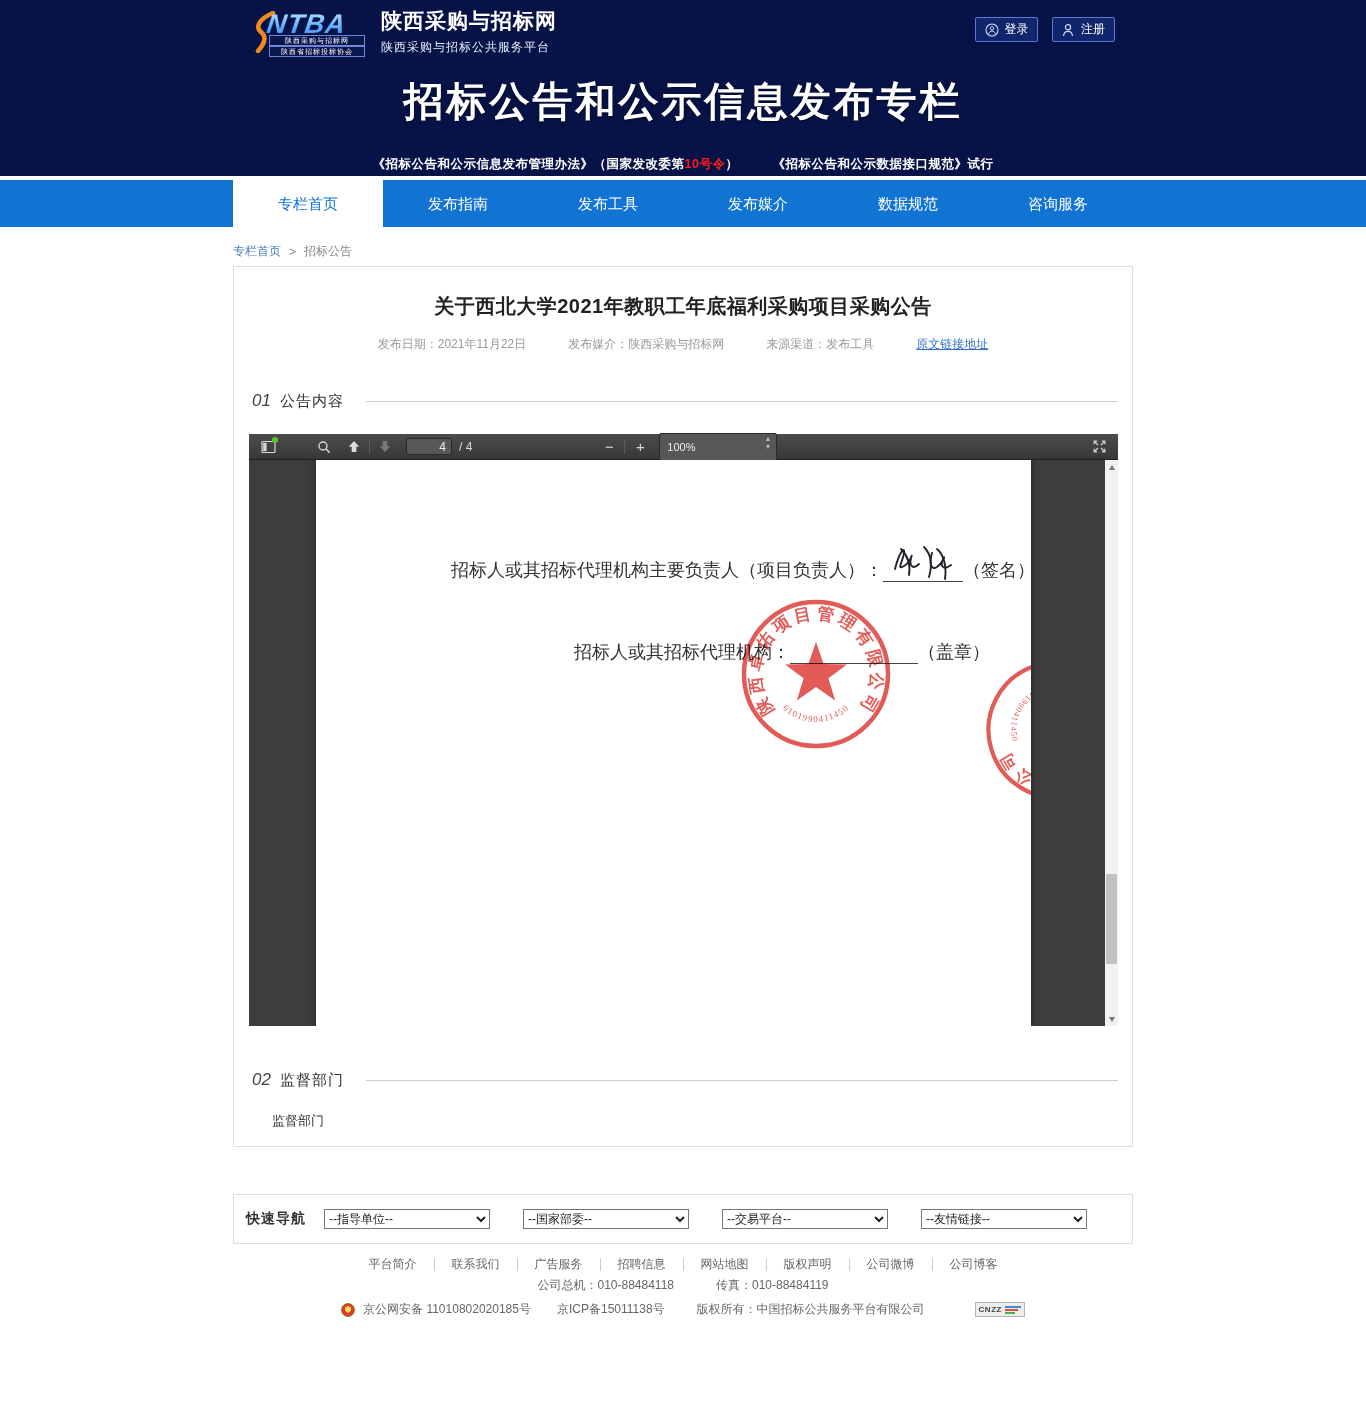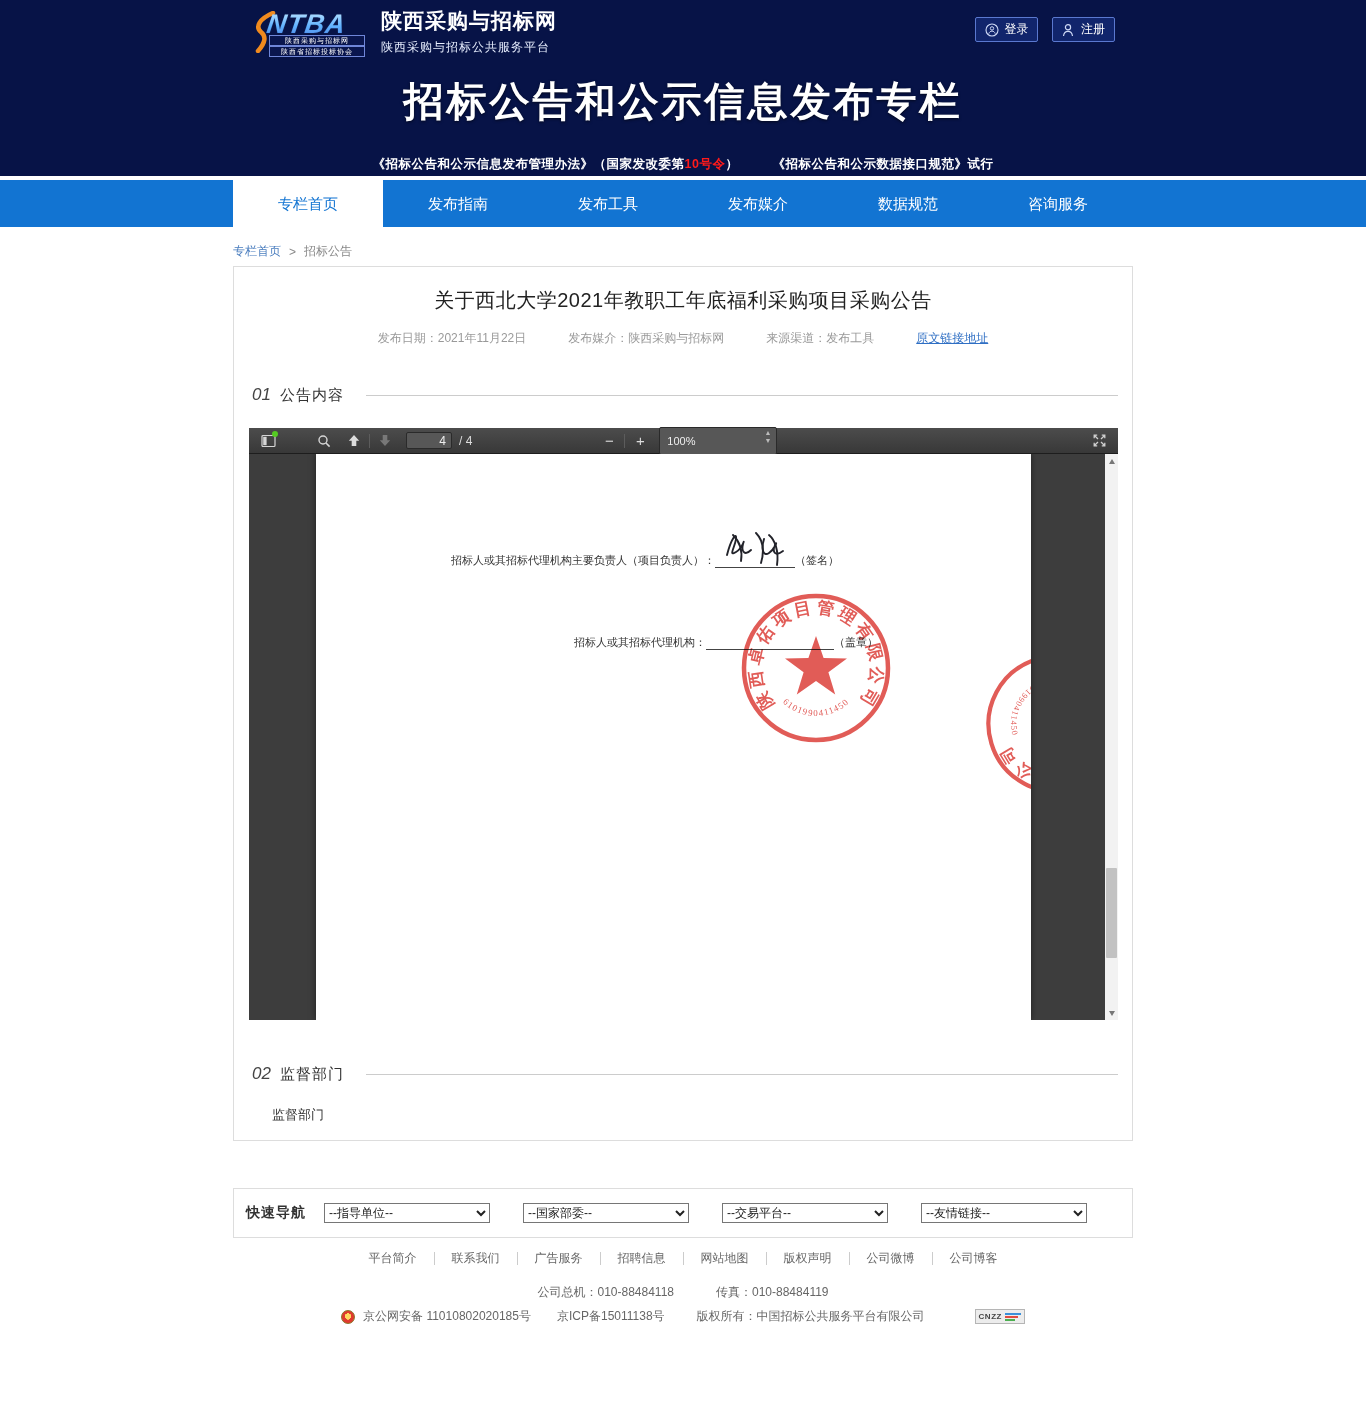--- a/index.html
+++ b/index.html
@@ -47,21 +47,21 @@
   .nav-inner { width:900px; margin-left:233px; display:flex; height:100%; }
   .nav-tab { width:150px; text-align:center; line-height:47px; font-size:15px; color:#fff; cursor:pointer; }
   .nav-tab.active { background:#fff; color:#1274d2; }
 
   
   .breadcrumb { margin-left:233px; padding:16px 0 6px; font-size:12px; color:#888; display:flex; gap:8px; align-items:center; }
   .breadcrumb .bc-home { color:#4a7dbe; cursor:pointer; }
 
   
   .card { margin-left:233px; width:900px; border:1px solid #ddd; background:#fff; padding-bottom:16px; }
-  .article-title { text-align:center; font-size:20px; font-weight:normal; color:#222; margin-top:20px; letter-spacing:.5px; }
+  .article-title { text-align:center; font-size:20px; font-weight:bold; color:#222; margin-top:26px; letter-spacing:.5px; }
   .article-meta { display:flex; justify-content:center; gap:42px; margin-top:16px; font-size:12px; color:#999; }
   .origin-link { color:#2f6fc4; text-decoration:underline; cursor:pointer; }
   .section-head { display:flex; align-items:center; margin:38px 14px 0 18px; }
   .section-head.second { margin-top:44px; }
   .section-no { font-style:italic; font-size:17px; color:#444; margin-right:9px; }
   .section-title { font-size:15px; color:#333; letter-spacing:1px; }
   .section-rule { flex:1; height:1px; background:#ccc; margin-left:22px; }
   .section-content { margin:22px 0 0 38px; font-size:13px; color:#333; }
 
   
@@ -76,21 +76,21 @@
   .page-total { color:#ddd; font-size:12px; margin-left:7px; }
   .zoom-glyph { color:#ddd; font-size:15px; width:22px; text-align:center; cursor:pointer; }
   .zoom-select { width:118px; height:28px; margin-left:8px; background:#575757; border:1px solid #2a2a2a; border-radius:2px;
     color:#eee; font-size:11px; display:flex; align-items:center; padding-left:7px; position:relative; cursor:pointer; }
   .zoom-caret { position:absolute; right:5px; top:1px; font-size:7px; line-height:8px; color:#bbb; text-align:center; }
   .tb-right { margin-left:auto; display:flex; align-items:center; }
   .viewer-body { flex:1; display:flex; min-height:0; }
   .page-area { flex:1; background:#3d3d3d; position:relative; overflow:hidden; }
   .pdf-page { position:absolute; left:67px; top:0; bottom:0; width:715px; background:#fff;
     box-shadow:0 0 6px rgba(0,0,0,.5); overflow:hidden; font-family:"Liberation Serif","DejaVu Serif",serif; }
-  .doc-line { position:absolute; font-size:11px; color:#333; display:flex; align-items:flex-end; white-space:nowrap; }
+  .doc-line { position:absolute; font-size:18px; color:#333; display:flex; align-items:flex-end; white-space:nowrap; }
   .doc-line1 { top:98px; left:135px; }
   .doc-line2 { top:180px; left:258px;font-family:Liberation Mono, monospace; }
   .sig-slot { display:inline-block; width:80px; border-bottom:1px solid #444; position:relative; height:16px; }
   .sig-svg { position:absolute; left:2px; bottom:-4px; }
   .seal-slot { display:inline-block; width:128px; border-bottom:1px solid #444; height:16px; }
   .stamp { position:absolute; mix-blend-mode:multiply; opacity:.88; }
   .stamp-main { left:420px; top:134px; }
   .stamp-partial { right:-100px; top:195px; transform:rotate(118deg); }
   .pdf-scrollbar { width:13px; background:#f2f2f2; position:relative; flex-shrink:0; }
   .sb-arrow { position:absolute; left:0; width:13px; height:14px; display:flex; align-items:center; justify-content:center; }
@@ -104,21 +104,21 @@
     display:flex; align-items:center; }
   .qn-label { font-size:14px; font-weight:bold; color:#333; margin:0 18px 0 12px; letter-spacing:1px; }
   .qn-select { width:166px; height:20px; font-size:12px; color:#222; border:1px solid #767676; background:#fff;
     margin-right:33px; font-family:"Liberation Sans",sans-serif; }
 
   
   .footer { margin-top:14px; text-align:center; }
   .footer-links { display:flex; justify-content:center; font-size:12px; color:#666; }
   .footer-link { padding:0 17px; cursor:pointer; border-left:1px solid #ccc; line-height:13px; }
   .footer-link:first-child { border-left:none; }
-  .footer-line { margin-top:19px; font-size:12px; color:#666; display:flex; justify-content:center; align-items:center; gap:8px; }
+  .footer-line { margin-top:6px; font-size:12px; color:#666; display:flex; justify-content:center; align-items:center; gap:8px; }
   .footer-line.second { margin-top:7px; }
   .gap-lg { display:inline-block; width:26px; }
   .police-badge { width:14px; height:14px; border-radius:50%; flex-shrink:0;
     background:radial-gradient(circle at 50% 45%, #ffd95e 0 35%, #e03a2e 36% 75%, #a8251c 76%); border:1px solid #8d7326; }
   .cnzz-badge { display:inline-flex; align-items:center; border:1px solid #b5b5b5; background:#ececec;
     height:15px; padding:0 3px; margin-left:42px; gap:3px; cursor:pointer; }
   .cnzz-text { font-size:8px; font-weight:bold; color:#444; letter-spacing:.5px; }
   .cnzz-bars { display:flex; flex-direction:column; gap:1px; }
   .cnzz-bars i { display:block; height:2px; }
   .cnzz-bars i:nth-child(1){ width:16px; background:#3a8fd9; }

